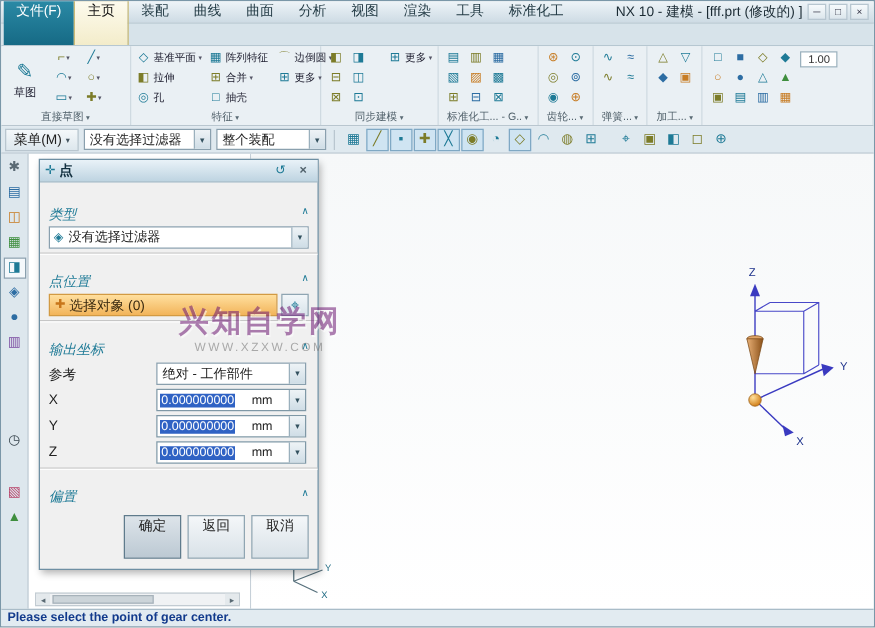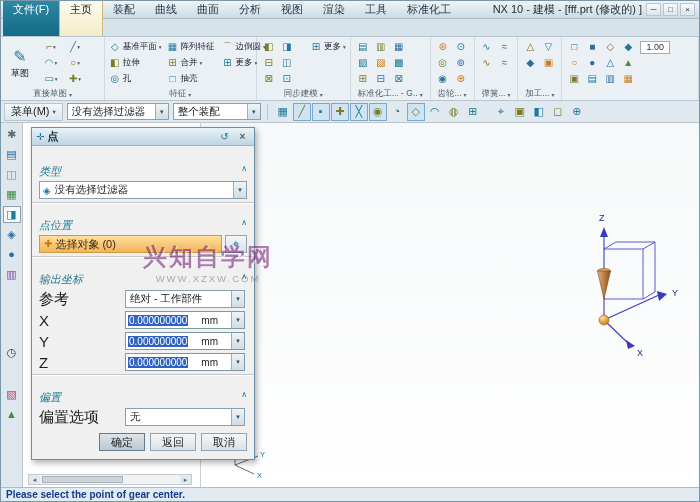--- a/index.html
+++ b/index.html
@@ -92,28 +92,28 @@
   .sec{display:flex;height:15px;color:#1e7a96;margin-top:14px;font-style:italic;}
   .seccaret{margin-left:auto;font-size:8px;}
   .dsep{height:2px;border-top:1px solid #c6c6c6;border-bottom:1px solid #fdfdfd;margin:3px -7px;}
   .combo.full{display:flex;width:auto;margin:2px 0;height:18px;}
   .typeicon{font-size:10px;padding-left:3px;}
   .selrow{display:flex;gap:3px;margin:2px 0;}
   .selbox{flex:1;height:18px;border:1px solid #d29a43;background:linear-gradient(#ffdf9e,#f2b45a);display:flex;align-items:center;padding:0 4px;gap:3px;color:#3a2a10;}
   .selbox .gi{color:#c8761a;font-size:10px;}
   .pickerbtn{width:22px;height:18px;border:1px solid #8fa5b2;background:linear-gradient(#f2f6f9,#d8e3ea);display:flex;align-items:center;justify-content:center;color:#1e7a96;font-size:12px;}
   .frow{display:flex;align-items:center;margin:3px 0;height:18px;}
-  .flabel{width:86px;color:#222;font-size:15px;}
+  .flabel{width:86px;color:#222;font-size:11px;}
   .combo.fctrl{display:flex;width:120px;height:18px;}
   .numfield{width:120px;height:18px;background:#fff;border:1px solid #7f98a6;display:flex;align-items:center;font-size:10px;}
   .numsel{background:#2f62c4;color:#fff;padding:0 1px;margin-left:2px;}
   .unit{margin-left:auto;padding:0 3px;color:#222;}
   .numfield .cbtn{height:16px;}
   .dlgbtns{display:flex;justify-content:flex-end;gap:5px;margin:7px 0 2px;}
-  .btn{width:46px;height:18px;border:1px solid #8fa5b2;background:linear-gradient(#f4f7f9,#d9e2e8);text-align:center;line-height:16px;color:#222;}
+  .btn{width:46px;height:35px;border:1px solid #8fa5b2;background:linear-gradient(#f4f7f9,#d9e2e8);text-align:center;line-height:16px;color:#222;}
   .btn.primary{background:linear-gradient(#dde4ea,#bcc9d3);border-color:#5f7b8c;}
   
   .watermark{position:absolute;left:118px;top:240px;width:178px;z-index:30;text-align:center;pointer-events:none;opacity:.55;}
   .wm1{font-size:24px;font-weight:bold;color:#701a75;letter-spacing:2px;text-shadow:1px 1px 0 #fff;}
   .wm2{font-size:9.5px;color:#6f6f6f;letter-spacing:2px;}
   svg text{font-family:"Liberation Sans","DejaVu Sans",sans-serif;}
 </style>
 </head>
 <body>
 
@@ -685,27 +685,20 @@
           </span>
         </div>
         </div>
 
       <div class="dsep"></div>
 
       <div class="sec">
         <span>偏置</span>
         <span class="seccaret">∧</span>
       </div>
-      <div class="frow">
-        <span class="flabel">偏置选项</span>
-        <span class="combo fctrl">
-          <span class="cval">无</span>
-          <span class="cbtn">▾</span>
-        </span>
-      </div>
 
       <div class="dlgbtns">
         <span class="btn primary">确定</span>
         <span class="btn">返回</span>
         <span class="btn">取消</span>
       </div>
     </div>
   </div>
 
   <div class="watermark">

